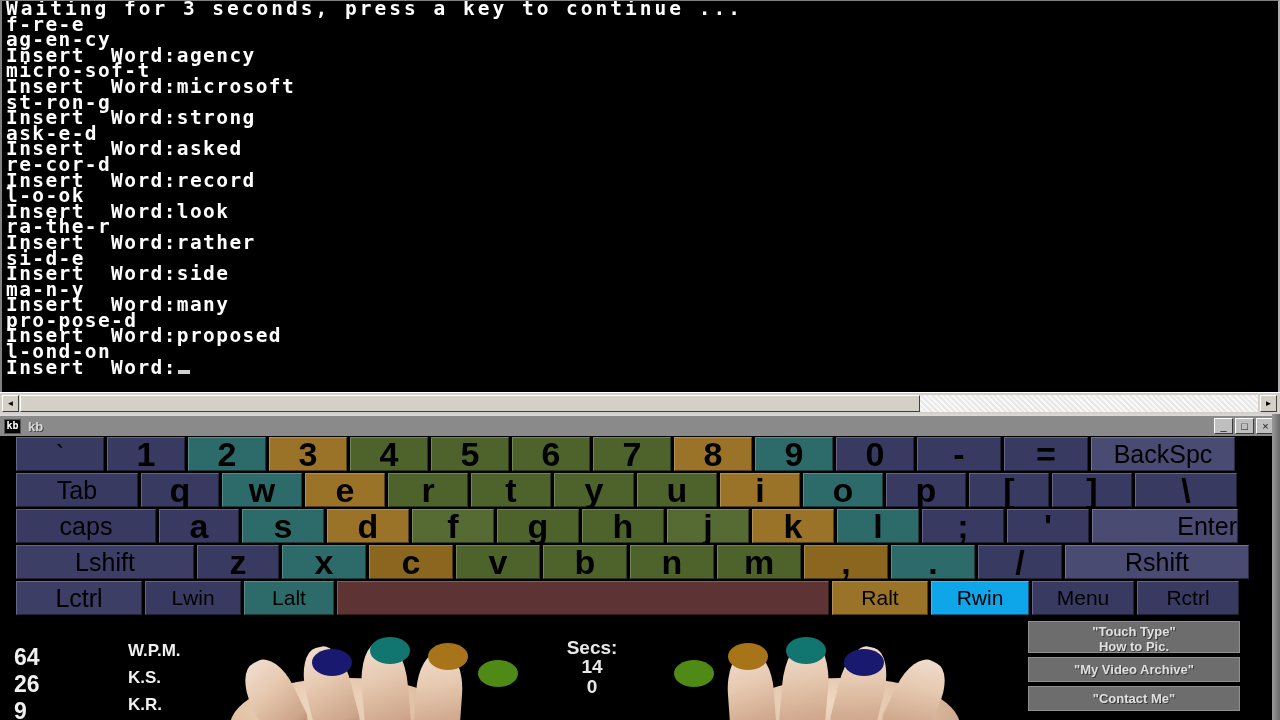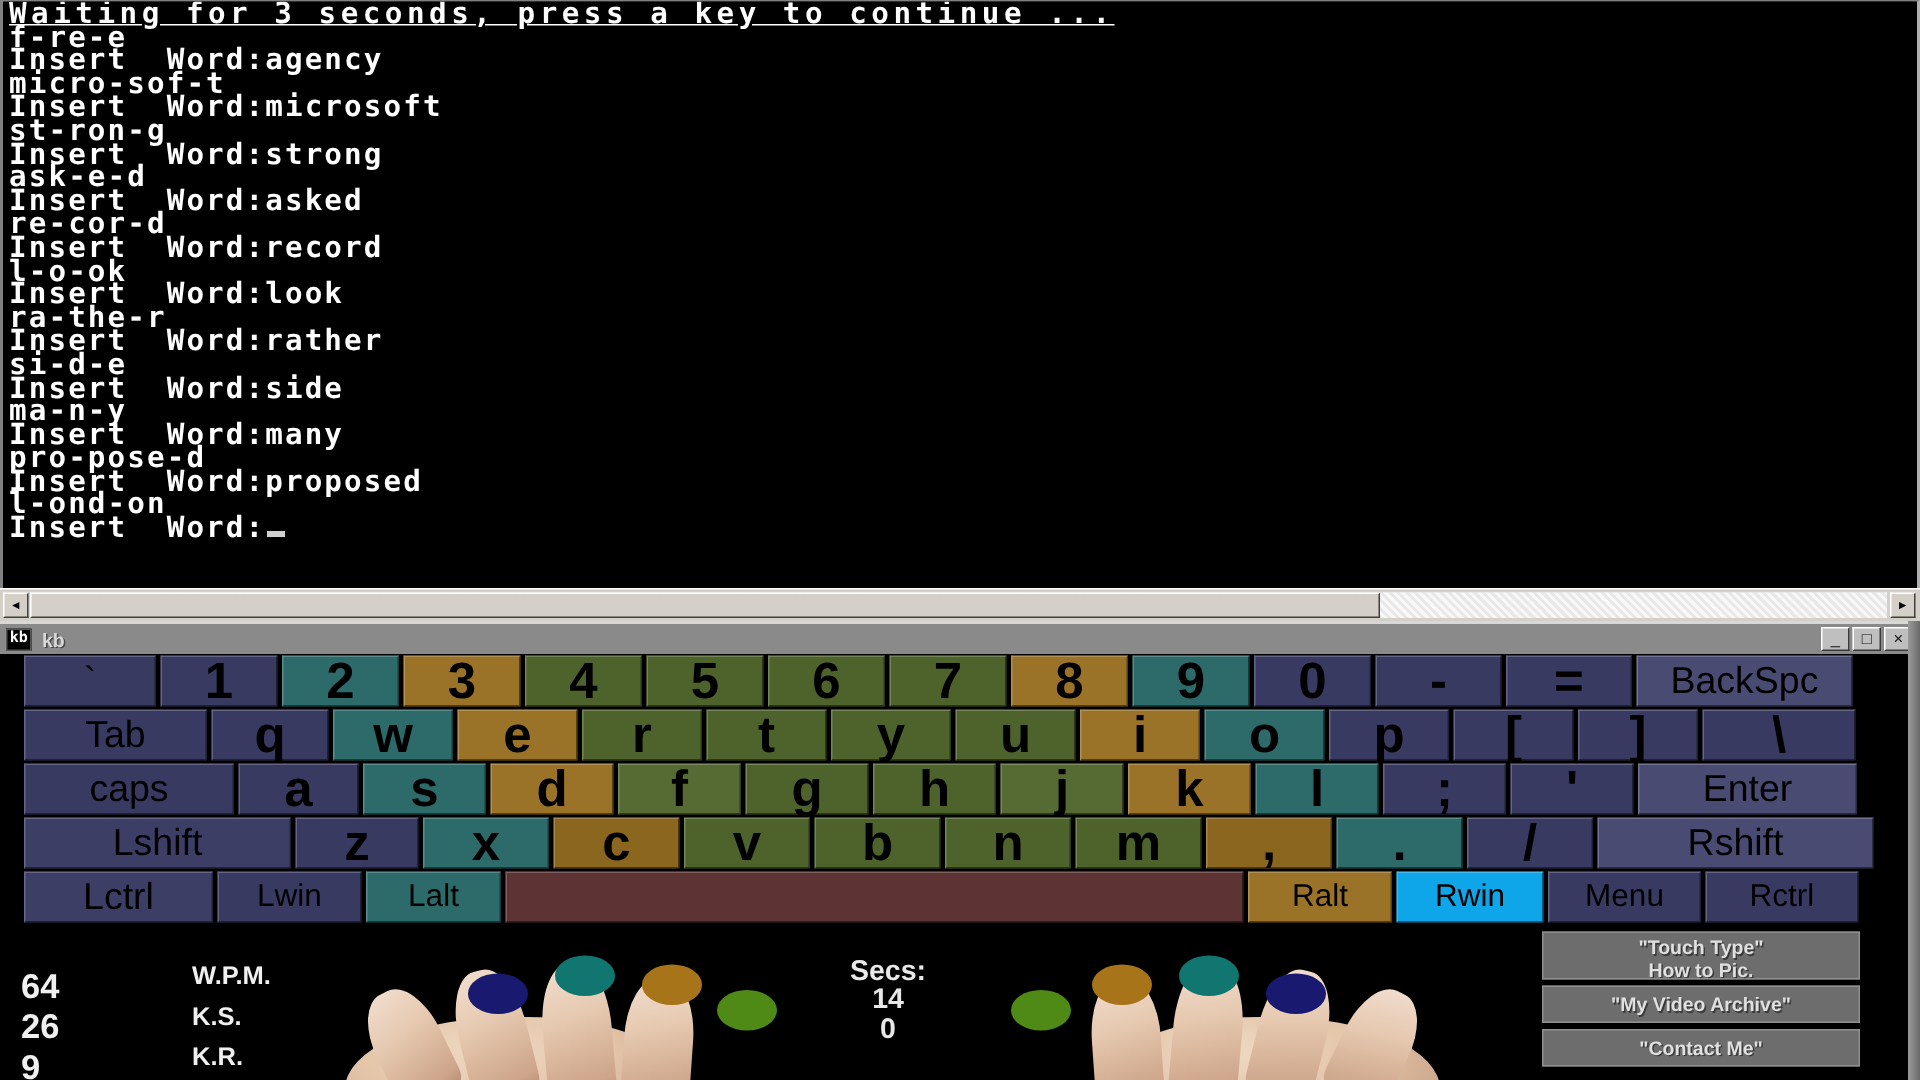--- a/index.html
+++ b/index.html
@@ -8,21 +8,21 @@
 
   
   #terminal-window{position:absolute;left:0;top:0;width:1280px;height:392px;background:#000;
       border-left:2px solid #808080;border-right:2px solid #b0b0b0;border-top:1px solid #808080;
       box-sizing:border-box;overflow:hidden;}
   #terminal-screen{position:absolute;left:4px;top:0;right:2px;top:0;height:392px;background:#000;
       overflow:hidden;}
   .term-line{font-family:"DejaVu Sans Mono","Liberation Mono",monospace;
       font-size:19.5px;line-height:15.6px;color:#fff;white-space:pre;letter-spacing:1.4px;
       font-weight:bold;height:15.6px;}
-  .term-line.wide{letter-spacing:3.0px;text-decoration:underline;}
+  .term-line.wide{letter-spacing:3.0px;}
   #cursor-block{display:inline-block;width:12px;height:4px;background:#d0d0d0;
       vertical-align:baseline;margin-left:1px;}
 
   
   #term-scroll{position:absolute;left:0;top:392px;width:1280px;height:22px;
       background:#d4d0c8;border-top:1px solid #fff;box-sizing:border-box;}
   .sb-arrow{position:absolute;top:2px;width:17px;height:17px;background:#d4d0c8;
       border:1px solid #fff;border-right-color:#404040;border-bottom-color:#404040;
       box-sizing:border-box;display:flex;align-items:center;justify-content:center;
       font-size:8px;color:#000;line-height:1;}
@@ -100,20 +100,21 @@
 </style>
 </head>
 <body>
 
 <div id="root">
 
   <div id="terminal-window">
     <div id="terminal-screen">
         <div class="term-line wide">Waiting for 3 seconds, press a key to continue ...</div>
         <div class="term-line">f-re-e</div>
+        <div class="term-line">ag-en-cy</div>
         <div class="term-line">Insert  Word:agency</div>
         <div class="term-line">micro-sof-t</div>
         <div class="term-line">Insert  Word:microsoft</div>
         <div class="term-line">st-ron-g</div>
         <div class="term-line">Insert  Word:strong</div>
         <div class="term-line">ask-e-d</div>
         <div class="term-line">Insert  Word:asked</div>
         <div class="term-line">re-cor-d</div>
         <div class="term-line">Insert  Word:record</div>
         <div class="term-line">l-o-ok</div>
@@ -270,21 +271,21 @@
           </div>
           <div class="key big" style="width: 82px; background: rgb(45, 107, 107);">
             <span>l</span>
           </div>
           <div class="key big" style="width: 82px; background: rgb(57, 58, 98);">
             <span>;</span>
           </div>
           <div class="key big" style="width: 82px; background: rgb(57, 58, 98);">
             <span>'</span>
           </div>
-          <div class="key mid" style="width: 146px; background: rgb(74, 75, 115);">
+          <div class="key mid" style="width: 146px; background: rgb(74, 75, 115); justify-content: flex-end;">
             <span>Enter</span>
           </div>
         </div>
         <div class="krow" style="top: 108px; padding-left: 16px; box-sizing: border-box;">
           <div class="key mid" style="width: 178px; background: rgb(61, 62, 102);">
             <span>Lshift</span>
           </div>
           <div class="key big" style="width: 82px; background: rgb(57, 58, 98);">
             <span>z</span>
           </div>

